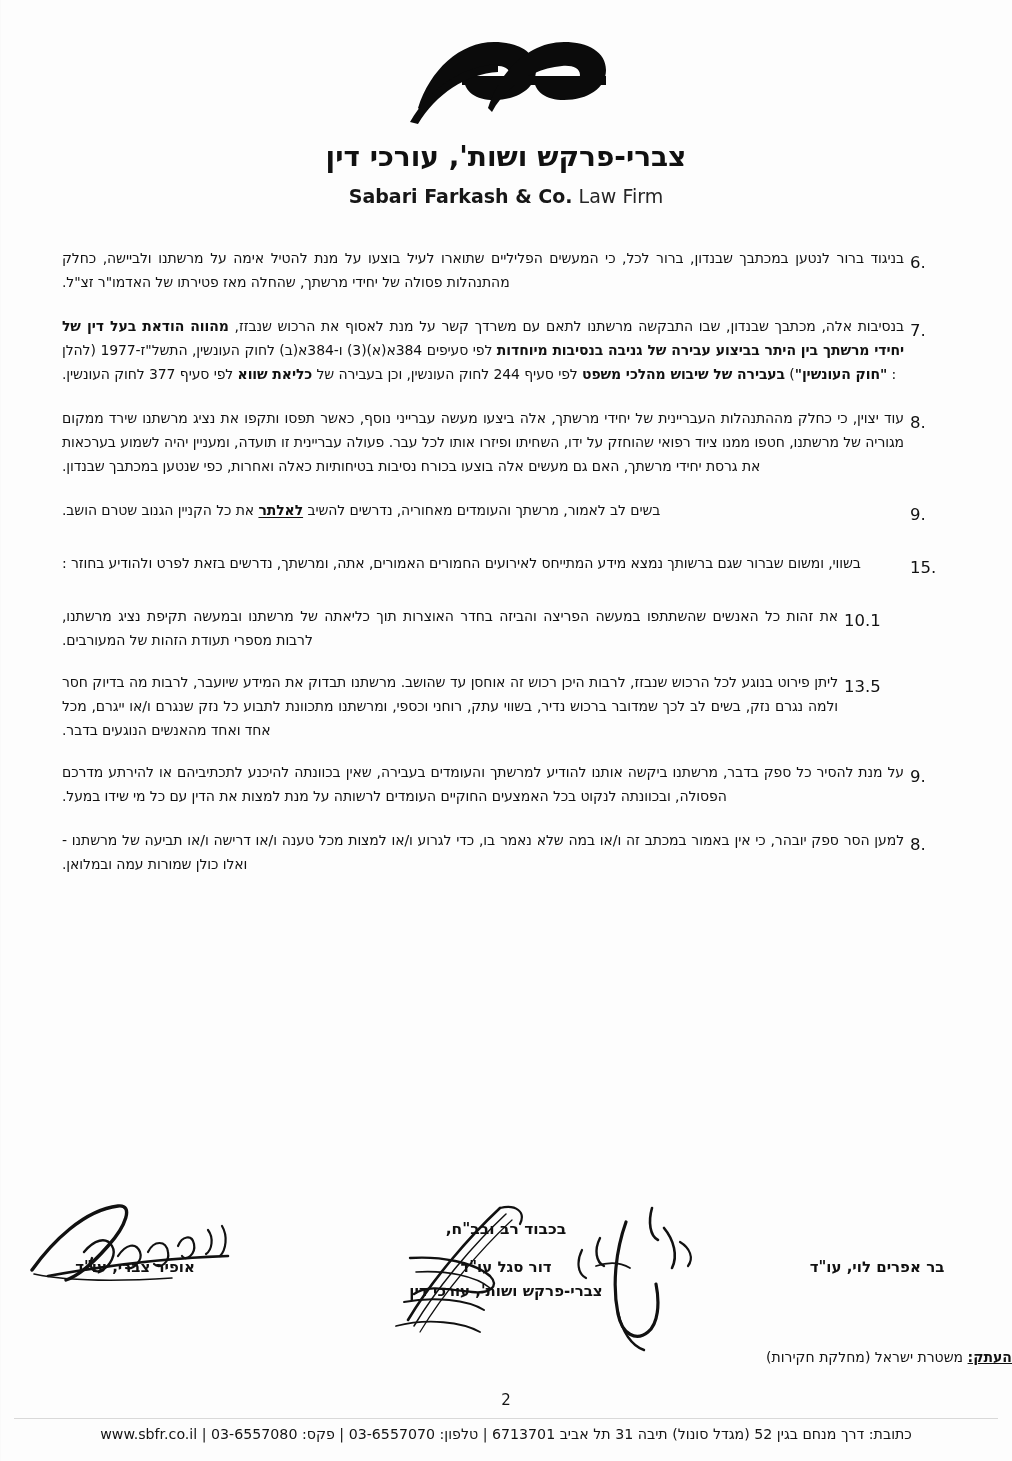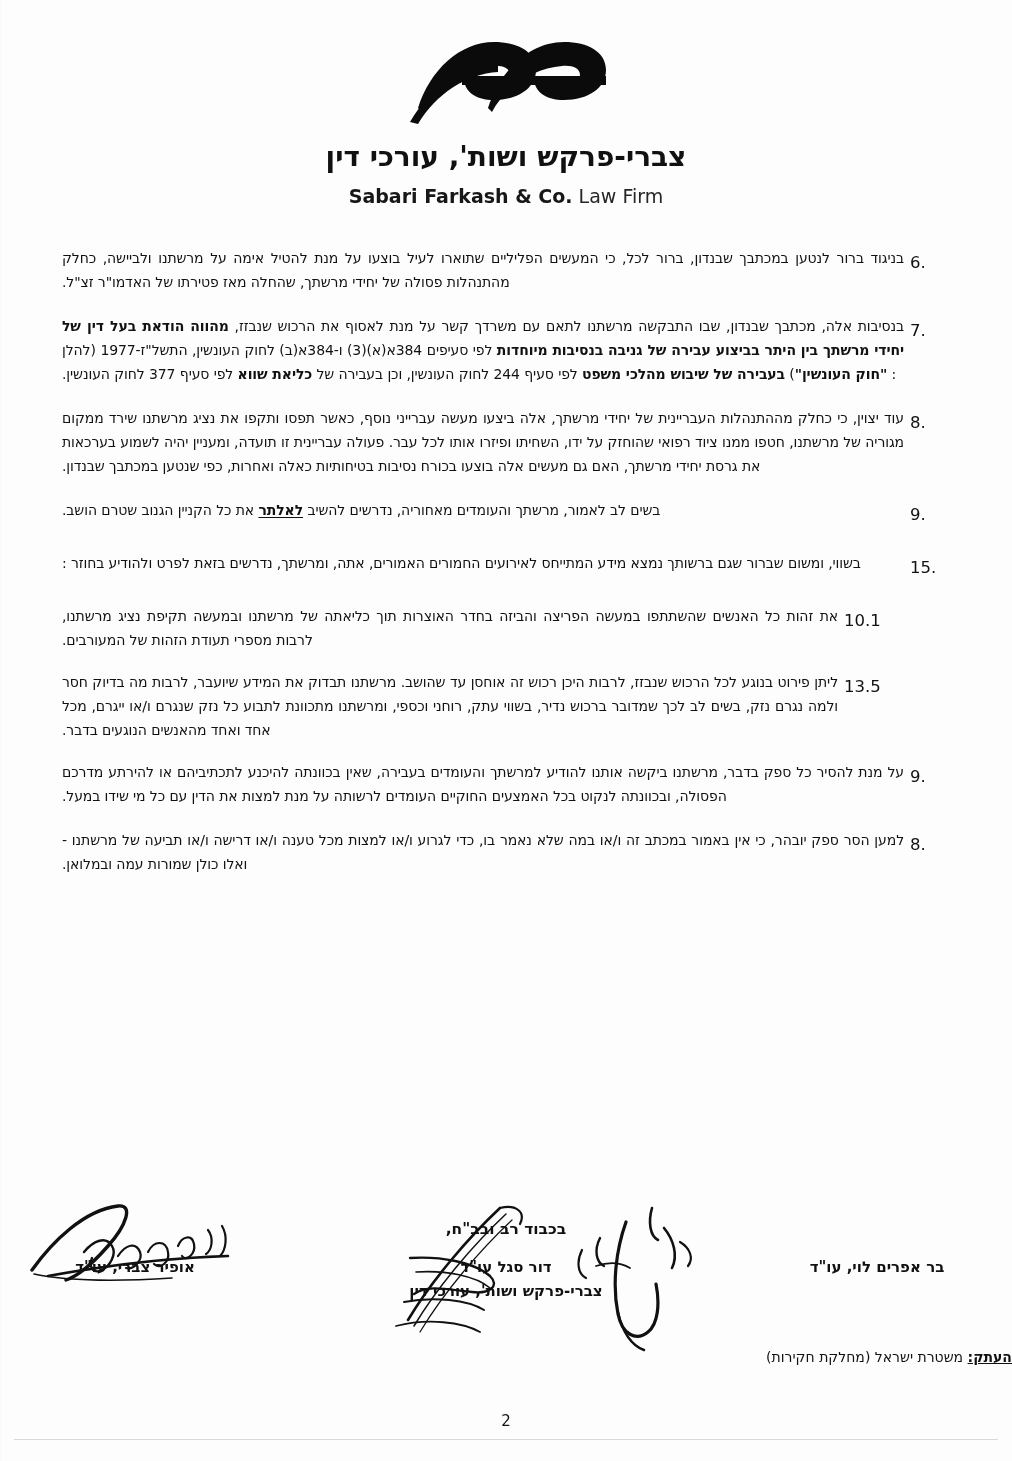--- a/index.html
+++ b/index.html
@@ -323,15 +323,16 @@
 
     <div class="cc-line">
       <span class="lbl">העתק:</span>
       <span>משטרת ישראל (מחלקת חקירות)</span>
     </div>
   </div>
 
   <div class="footer">
     <div class="page-number">2</div>
     <div class="rule"></div>
+    <div class="footer-he">כתובת: דרך מנחם בגין 52 (מגדל סונול) תיבה 31 תל אביב 6713701 | טלפון: 03-6557070 | פקס: 03-6557080 | www.sbfr.co.il</div>
   </div>
 
 </div>
 
 </body></html>

